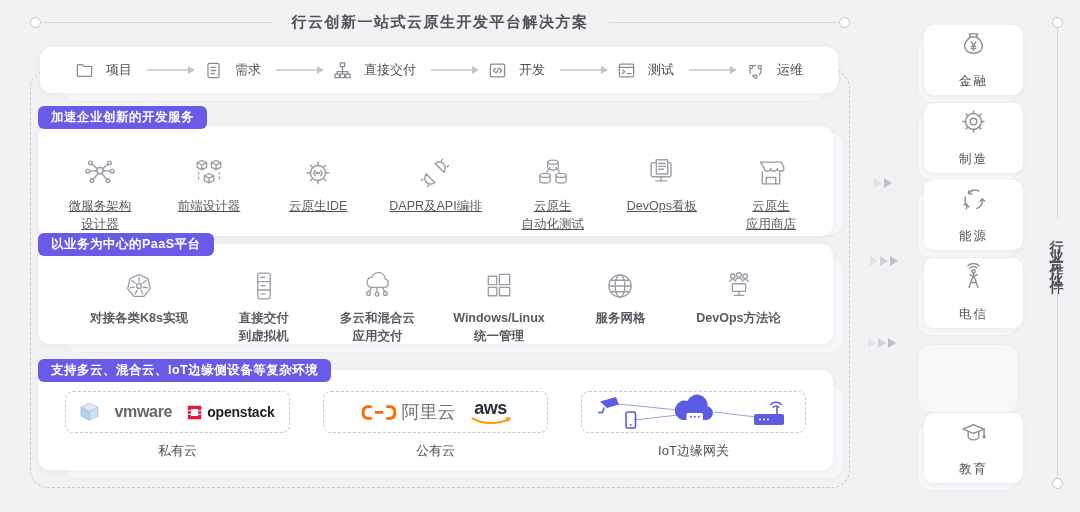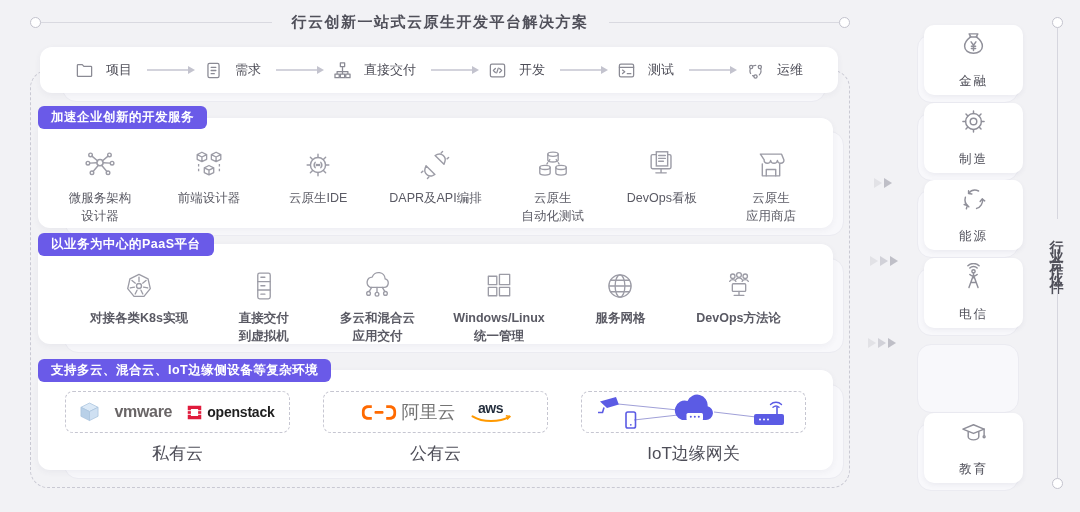--- a/index.html
+++ b/index.html
@@ -25,26 +25,26 @@
   .badge{position:absolute;background:#6a5ae8;color:#fff;font-size:12.5px;font-weight:700;height:23px;line-height:23px;padding:0 13px;border-radius:6px;letter-spacing:.5px;z-index:6;white-space:nowrap;}
   
   .svc-row{display:flex;justify-content:space-between;align-items:flex-start;box-sizing:border-box;}
   .svc{display:flex;flex-direction:column;align-items:center;min-width:76px;}
   .svc .lbl{font-size:12.5px;color:#5a5a64;text-align:center;line-height:1.45;margin-top:7px;white-space:pre-line;}
   .ic{display:flex;align-items:center;justify-content:center;}
   
   .env-row{display:flex;justify-content:center;gap:33px;padding-top:21px;}
   .env-group{display:flex;flex-direction:column;align-items:center;text-align:center;}
   .env-box{width:225px;height:42px;background:#fff;border:1px dashed #c6c6d1;border-radius:8px;display:flex;align-items:center;justify-content:center;gap:15px;box-sizing:border-box;}
-  .env-label{font-size:17px;color:#4e4e58;margin-top:9px;}
+  .env-label{font-size:13px;color:#4e4e58;margin-top:9px;}
   .vm-text{font-weight:700;font-size:16px;color:#696566;letter-spacing:-.3px;}
   .os-text{font-weight:700;font-size:14px;color:#1e1e1e;letter-spacing:-.2px;}
   .ali-text{font-size:18px;color:#737373;font-weight:500;}
   .aws-wrap{display:flex;flex-direction:column;align-items:center;line-height:1;}
-  .aws-text{font-weight:700;font-size:14px;color:#252f3e;letter-spacing:-.5px;}
+  .aws-text{font-weight:700;font-size:18px;color:#252f3e;letter-spacing:-.5px;}
   .logo-item{display:flex;align-items:center;gap:5px;}
   
   .chevrons{position:absolute;display:flex;align-items:center;}
   .tri{width:0;height:0;border-left:8px solid #9c9ca8;border-top:5px solid transparent;border-bottom:5px solid transparent;margin-right:2px;}
   .tri.o1{opacity:.18;} .tri.o2{opacity:.38;} .tri.o3{opacity:.6;}
   
   .ind-card{position:absolute;left:924px;width:99px;height:70px;background:#fff;border-radius:10px;box-shadow:0 2px 5px rgba(70,70,110,.07);display:flex;flex-direction:column;align-items:center;justify-content:center;gap:16px;}
   .ind-card .lbl{font-size:12.5px;color:#4e4e58;letter-spacing:2px;}
   
   .partner-axis{position:absolute;left:1048px;top:17px;height:472px;width:18px;display:flex;flex-direction:column;align-items:center;}
@@ -138,21 +138,21 @@
             <circle cx="6.5" cy="7.5" r="2" fill="#fff"></circle>
             <circle cx="17.5" cy="7.5" r="2" fill="#fff"></circle>
             <circle cx="12" cy="19.5" r="2" fill="#fff"></circle>
           </svg>
       </span>
       <span class="lbl">运维</span>
     </span>
   </div>
 
   <div class="badge" style="left:38px;top:106px;">加速企业创新的开发服务</div>
-  <div class="card svc-row" style="left:38px;top:118px;width:795px;height:110px;padding:30px 24px 0;">
+  <div class="card svc-row" style="left:38px;top:126px;width:795px;height:110px;padding:30px 24px 0;text-decoration:underline;">
     <div class="svc">
       <span class="ic">
         <svg width="34" height="34" viewBox="0 0 36 36" fill="none" stroke="#9c9ca6" stroke-width="1.5" stroke-linecap="round">
             <circle cx="18" cy="15.5" r="3.3"></circle>
             <path d="M15.6 13.8 9.5 8.6M20.4 13.8l6.1-5.2M14.7 15.7 7.2 16M21.3 15.7l7.5.3M16.3 18.2l-5.6 6.6M19.7 18.2l5.6 6.6"></path>
             <circle cx="8" cy="7.3" r="1.9"></circle>
             <circle cx="28" cy="7.3" r="1.9"></circle>
             <circle cx="5.2" cy="16.1" r="1.9"></circle>
             <circle cx="30.8" cy="16.1" r="1.9"></circle>
             <circle cx="9.5" cy="26.3" r="1.9"></circle>

